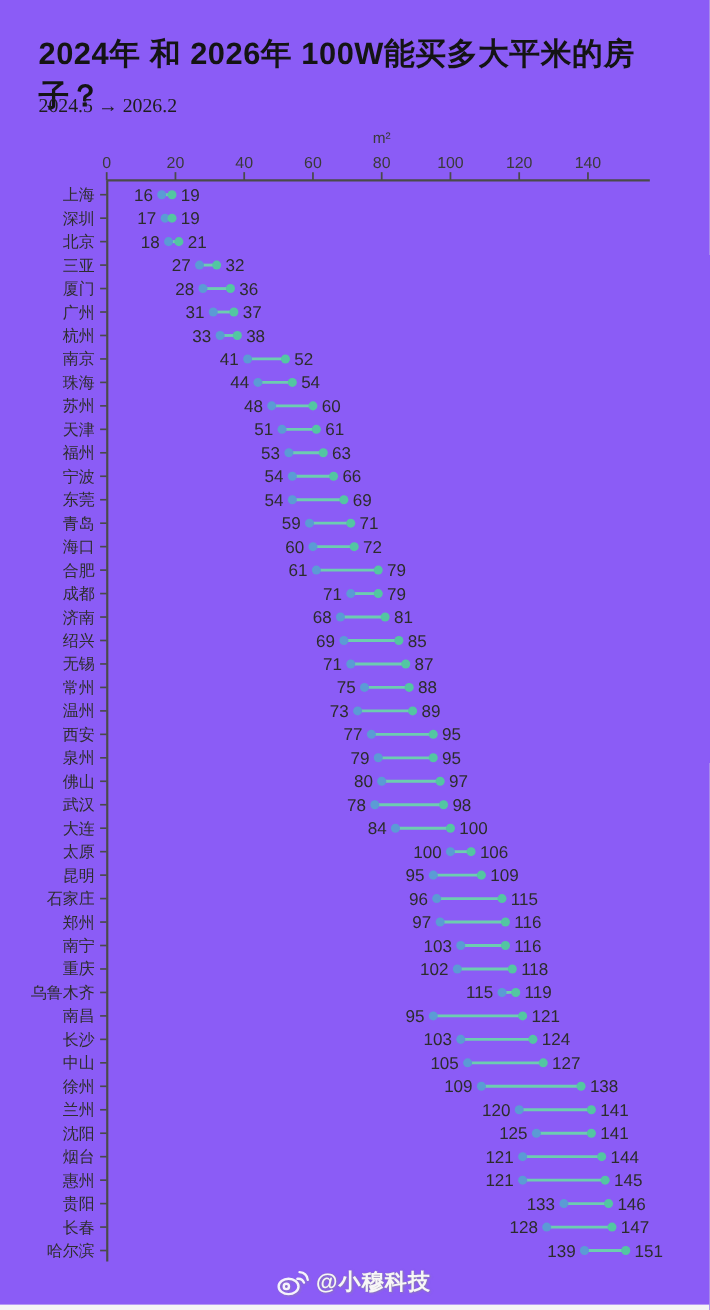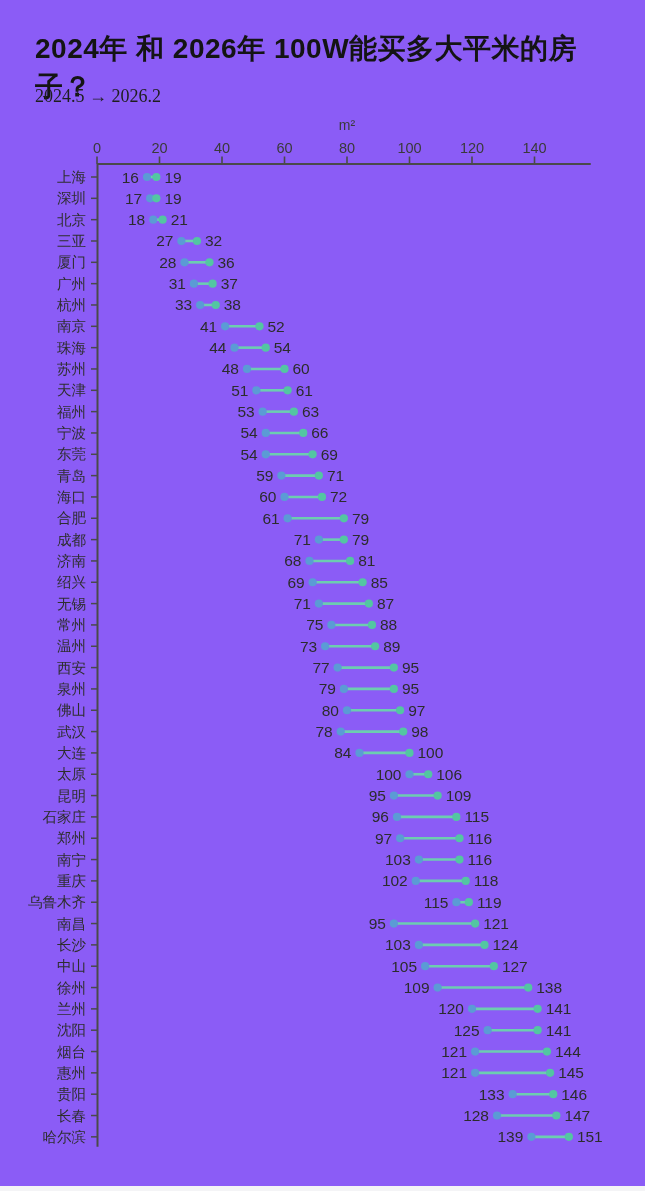--- a/index.html
+++ b/index.html
@@ -473,15 +473,26 @@
         <line x1="91" y1="1136.85" x2="97" y2="1136.85" stroke="#4a4a4a" stroke-width="1.5"></line>
         <text x="86" y="1141.85" text-anchor="end" class="city">哈尔滨</text>
         <line x1="531.375" y1="1136.85" x2="568.875" y2="1136.85" stroke="#6CCDB0" stroke-width="2.6"></line>
         <circle cx="531.375" cy="1136.85" r="4.1" fill="#5B9BD5"></circle>
         <circle cx="568.875" cy="1136.85" r="4.1" fill="#53C6A2"></circle>
         <text x="523.375" y="1142.35" text-anchor="end" class="val">139</text>
         <text x="576.875" y="1142.35" text-anchor="start" class="val">151</text>
       </g>
     </svg>
 
+  <div class="watermark">
+    <svg width="30" height="26" viewBox="0 0 30 26">
+      <g fill="none" stroke="rgba(255,255,255,0.92)" stroke-width="2.2" stroke-linecap="round">
+        <ellipse cx="11.5" cy="16.5" rx="9" ry="7"></ellipse>
+        <circle cx="9.5" cy="16.5" r="2.4"></circle>
+        <path d="M19.5 9.5 q4.5 -0.5 6 3.5"></path>
+        <path d="M21.5 3.5 q6.5 0.5 7.5 7"></path>
+      </g>
+    </svg>
+    <span>@小穆科技</span>
+  </div>
 
   <div class="page-edge"></div>
 </div>
 
 </body></html>

